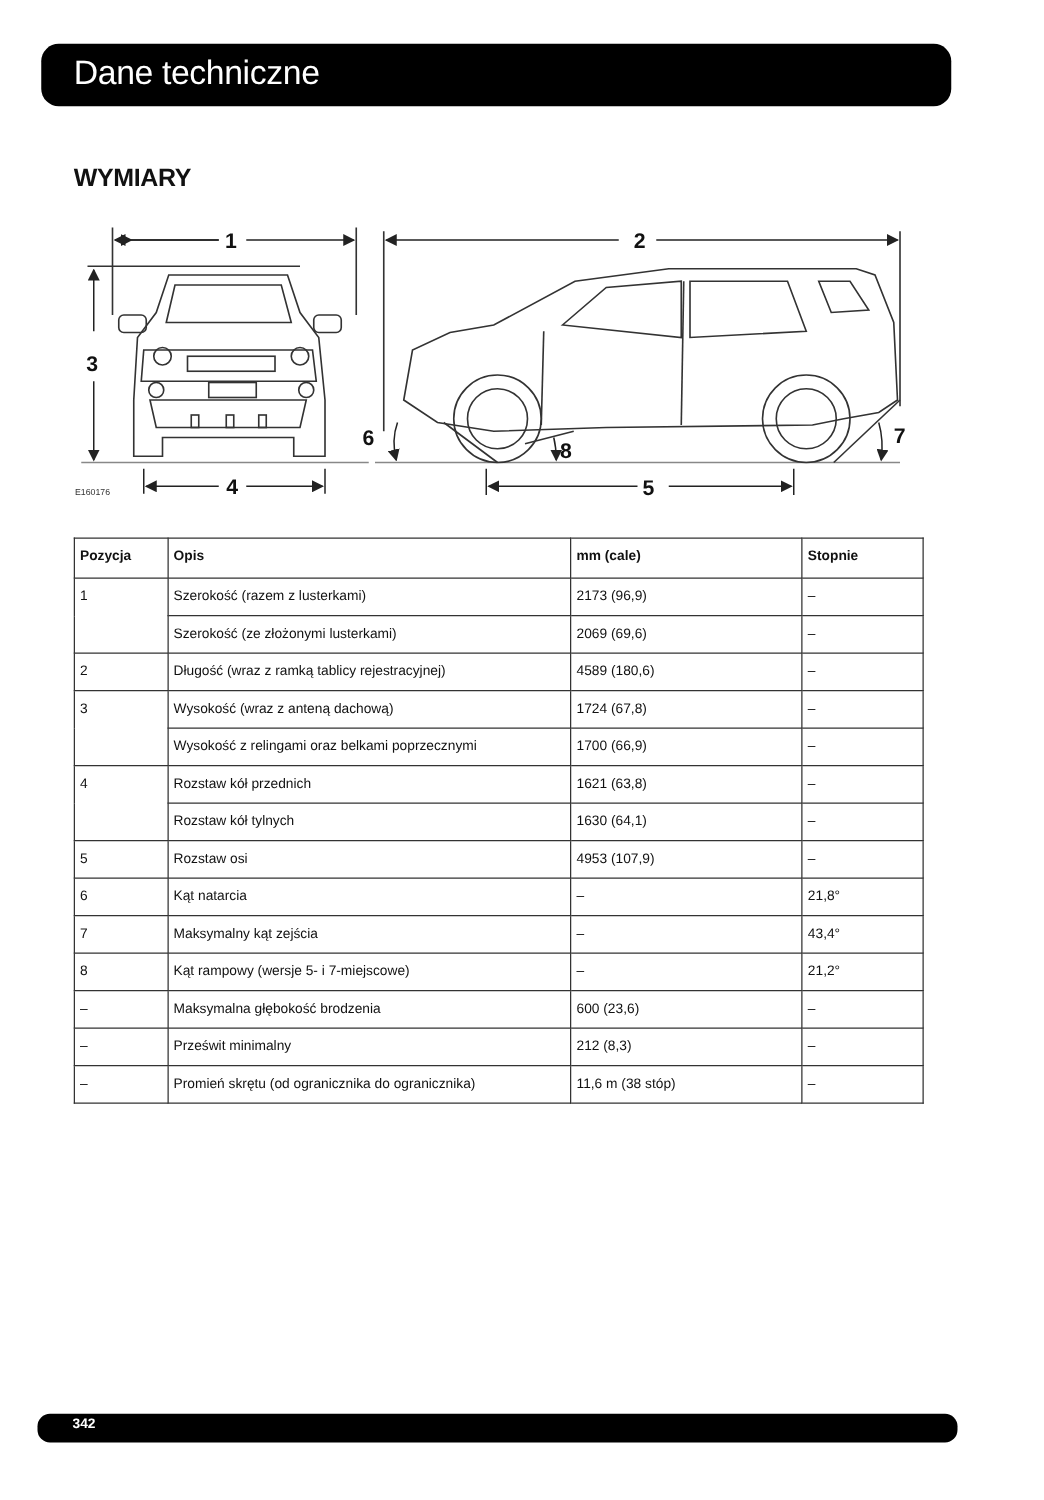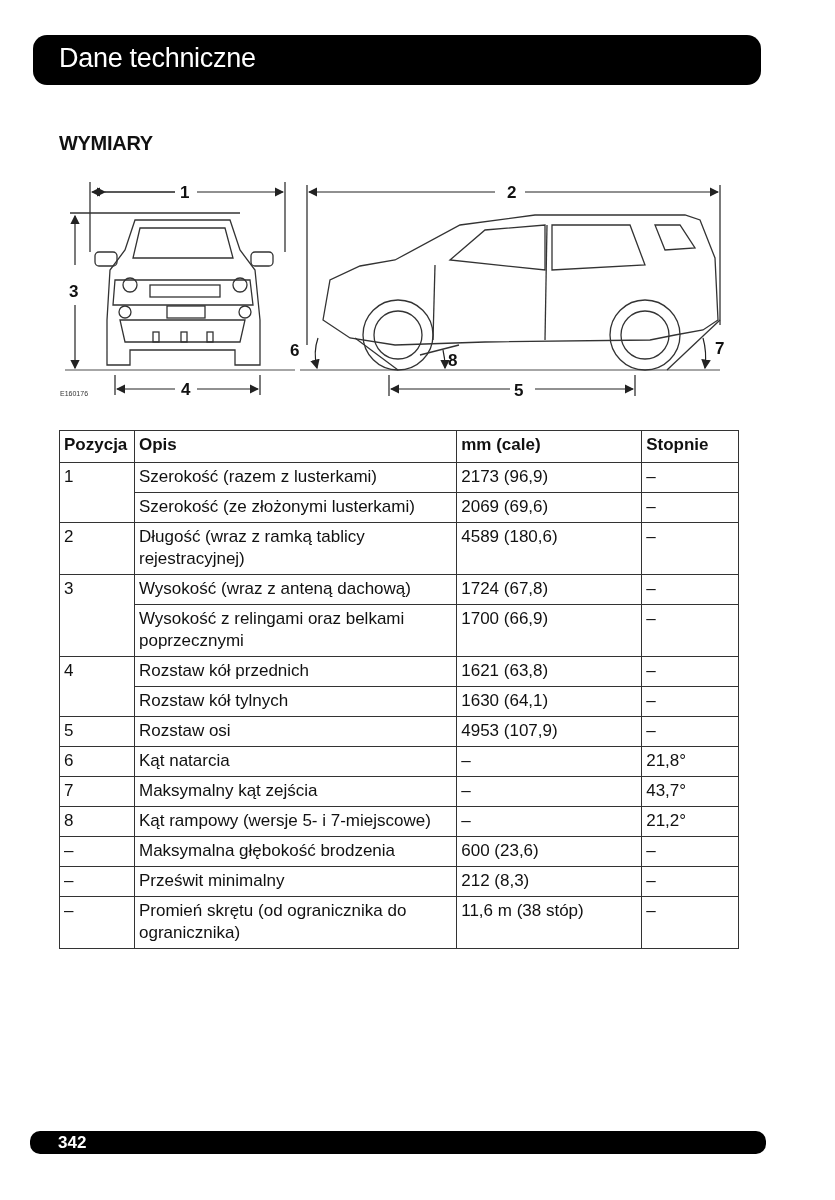--- a/index.html
+++ b/index.html
@@ -1,29 +1,29 @@
 <!DOCTYPE html>
 <html><head>
 <meta charset="utf-8">
 <style>
   html, body { margin:0; padding:0; background:#fff; }
   body { width:835px; height:1200px; position:relative; font-family:"Liberation Sans", sans-serif; color:#111; overflow:hidden; }
   .header-bar { position:absolute; left:33px; top:35px; width:728px; height:50px; background:#000; border-radius:14px; }
   .header-title { position:absolute; left:26px; top:8px; color:#fff; font-weight:normal; font-size:27px; letter-spacing:-0.3px; }
   .section-title { position:absolute; left:59px; top:132px; font-weight:bold; font-size:20px; letter-spacing:-0.3px; }
   .diagram { position:absolute; left:55px; top:170px; width:690px; height:240px; }
-  .spec-table { position:absolute; left:59px; top:430px; width:680px; border-collapse:collapse; font-size:17px; }
+  .spec-table { position:absolute; left:59px; top:430px; width:680px; border-collapse:collapse; font-size:11px; }
   .spec-table td, .spec-table th { border:1px solid #333; padding:3px 4px 4px 4px; vertical-align:top; text-align:left; line-height:22px; }
   .spec-table th { font-weight:bold; height:24px; }
   .col-pos { width:66px; }
   .col-desc { width:315px;margin-left:21px; }
   .col-mm { width:177px; }
   .col-deg { width:88px; }
   .footer-bar { position:absolute; left:30px; top:1131px; width:736px; height:23px; background:#000; border-radius:10px; }
-  .footer-page { position:absolute; left:28px; top:2px; color:#fff; font-weight:bold; font-size:17px; }
+  .footer-page { position:absolute; left:28px; top:2px; color:#fff; font-weight:bold; font-size:11px; }
 </style>
 </head>
 <body>
 
 <div class="header-bar">
   <div class="header-title">Dane techniczne</div>
 </div>
 
 <div class="section-title">WYMIARY</div>
 
@@ -168,21 +168,21 @@
     <tr>
       <td>6</td>
       <td>Kąt natarcia</td>
       <td>–</td>
       <td>21,8°</td>
     </tr>
     <tr>
       <td>7</td>
       <td>Maksymalny kąt zejścia</td>
       <td>–</td>
-      <td>43,7°</td>
+      <td>43,4°</td>
     </tr>
     <tr>
       <td>8</td>
       <td>Kąt rampowy (wersje 5- i 7-miejscowe)</td>
       <td>–</td>
       <td>21,2°</td>
     </tr>
     <tr>
       <td>–</td>
       <td>Maksymalna głębokość brodzenia</td>

